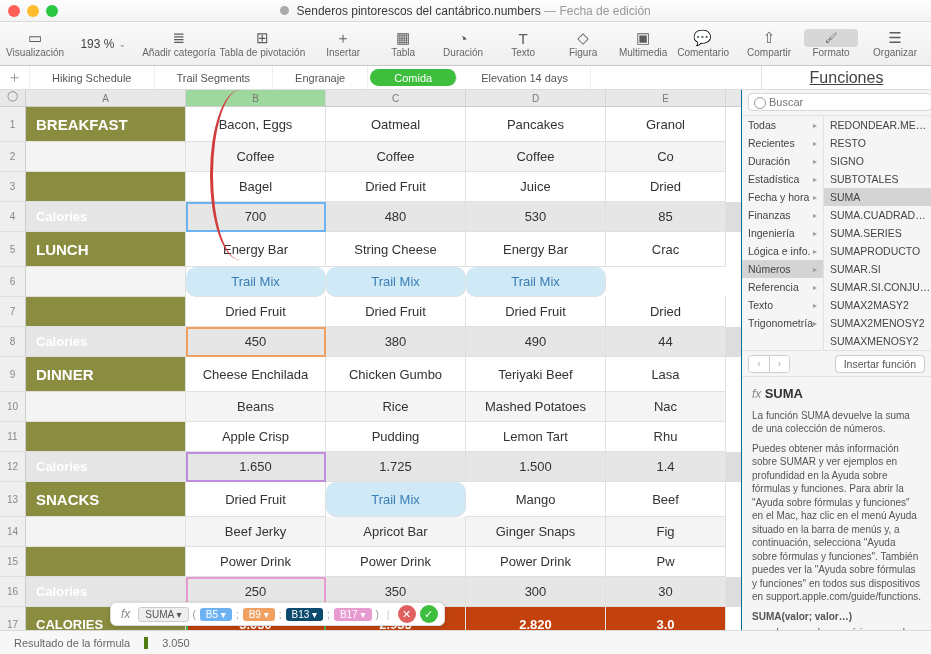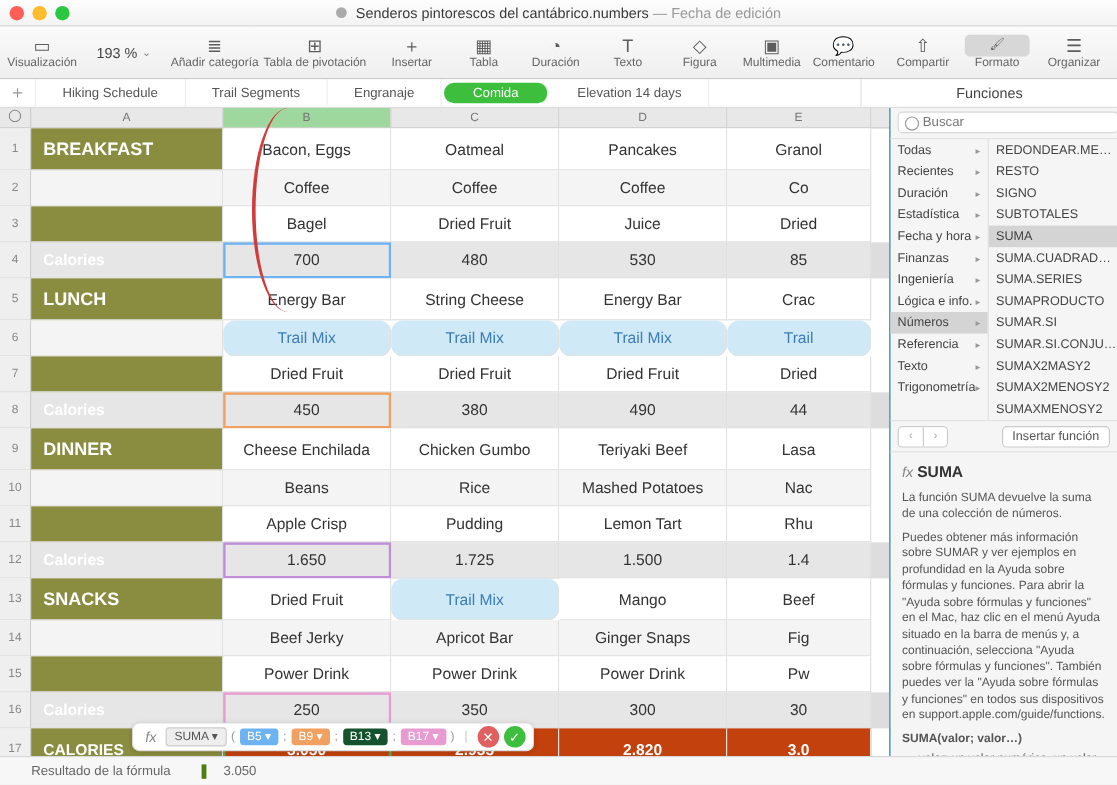--- a/index.html
+++ b/index.html
@@ -24,21 +24,21 @@
 .zoom .zval{color:#444}
 .zoom .chev{font-size:9px;color:#888}
 .toolbar-spacer{flex:1}
 .tbtn.rbtn{min-width:60px}
 
 
 .tabs-row{height:24px;background:#fff;border-bottom:1px solid #ddd;display:flex;align-items:stretch;}
 .plus-tab{width:30px;display:flex;align-items:center;justify-content:center;color:#999;font-size:15px;border-right:1px solid #eee;}
 .sheet-tab{padding:0 22px;display:flex;align-items:center;font-size:11px;color:#555;border-right:1px solid #eee;position:relative;}
 .sheet-tab.active{background:#3dbf3d;color:#fff;border-radius:10px;margin:3px 2px;padding:0 24px;}
-.side-title{margin-left:auto;width:214px;text-align:center;font-size:12px;color:#444;display:flex;align-items:center;justify-content:center;border-left:1px solid #e0e0e0;}
+.side-title{margin-left:auto;width:170px;text-align:center;font-size:16px;color:#444;display:flex;align-items:center;justify-content:center;border-left:1px solid #e0e0e0;text-decoration:underline;}
 
 
 .main{display:flex;height:calc(100% - 22px - 44px - 24px - 24px);}
 .sheet-area{flex:1;overflow:hidden;position:relative;background:#fff;}
 .sidebar{width:190px;background:#f5f5f5;border-left:1px solid #0369a1;display:flex;flex-direction:column;font-size:11px;}
 
 
 .col-head{display:flex;height:17px;background:#e8e8e8;border-bottom:1px solid #ccc;font-size:10px;color:#777;}
 .row-head{width:26px;text-align:center;border-right:1px solid #ccc;}
 .col{border-right:1px solid #d6d6d6;text-align:center;line-height:17px;}
@@ -63,28 +63,28 @@
 .stripe .cell{background:#f4f4f4}
 
 
 .h30{height:30px} .h35{height:35px}
 
 
 .formula-bar{position:absolute;bottom:4px;left:110px;height:24px;display:flex;align-items:center;gap:4px;background:#fff;border:1px solid #ddd;border-radius:6px;padding:2px 6px;font-size:11px;box-shadow:0 1px 4px rgba(0,0,0,.15)}
 .fx-label{font-style:italic;color:#888;font-size:12px;padding:0 4px}
 .fn-token{background:#eee;border:1px solid #ccc;border-radius:3px;padding:1px 6px;font-size:10px;color:#555}
 .cell-token{border-radius:3px;padding:1px 6px;font-size:10px;color:#fff}
-.tk-blue{background:#6db3f2} .tk-orange{background:#f0a060} .tk-purple{background:#14532d} .tk-pink{background:#e89bd0}
+.tk-blue{background:#6db3f2} .tk-orange{background:#f0a060} .tk-purple{background:#0c4a6e} .tk-pink{background:#e89bd0}
 .sep{color:#999;font-size:10px}
 .fb-btn{width:18px;height:18px;border-radius:50%;display:flex;align-items:center;justify-content:center;color:#fff;font-size:11px}
 .fb-x{background:#e06060}.fb-ok{background:#3dbf3d}
 
 
 .status{height:24px;background:#f7f7f7;border-top:1px solid #d9d9d9;display:flex;align-items:center;font-size:11px;color:#666;}
-.status .lbl{padding:0 26px;border-right:4px solid #4d7c0f}
+.status .lbl{padding:0 14px;border-right:4px solid #4d7c0f}
 .status .val{padding:0 14px}
 
 
 .search-row{height:26px;border-bottom:1px solid #e2e2e2;padding:3px 6px;display:flex}
 .search-row input{flex:1;border:1px solid #d8d8d8;border-radius:4px;padding:2px 20px;font-size:11px;background:#fff;}
 .search-wrap{position:relative;flex:1}
 .search-wrap:before{content:"";position:absolute;left:6px;top:4px;width:10px;height:10px;border:1.5px solid #999;border-radius:50%}
 .fn-cols{display:flex;border-bottom:1px solid #e2e2e2;}
 .fn-cat{width:82px;border-right:1px solid #e2e2e2}
 .fn-list{flex:1}
@@ -244,21 +244,20 @@
           <div class="cell cellC colC">String Cheese</div>
           <div class="cell cellD colD">Energy Bar</div>
           <div class="cell cellE colE">Crac</div>
         </div>
         <div class="grow stripe h30">
           <div class="rnum">6</div>
           <div class="cell cellA colA"></div>
           <div class="cell cellB colB hlblue" style="color: rgb(59, 125, 181);">Trail Mix</div>
           <div class="cell cellC colC hlblue" style="color: rgb(59, 125, 181);">Trail Mix</div>
           <div class="cell cellD colD hlblue" style="color: rgb(59, 125, 181);">Trail Mix</div>
-          <div class="cell cellE colE hlblue" style="color: rgb(59, 125, 181);">Trail</div>
         </div>
         <div class="grow h30">
           <div class="rnum">7</div>
           <div class="cell cellA colA"></div>
           <div class="cell cellB colB">Dried Fruit</div>
           <div class="cell cellC colC">Dried Fruit</div>
           <div class="cell cellD colD">Dried Fruit</div>
           <div class="cell cellE colE">Dried</div>
         </div>
         <div class="grow cal-row h30">

